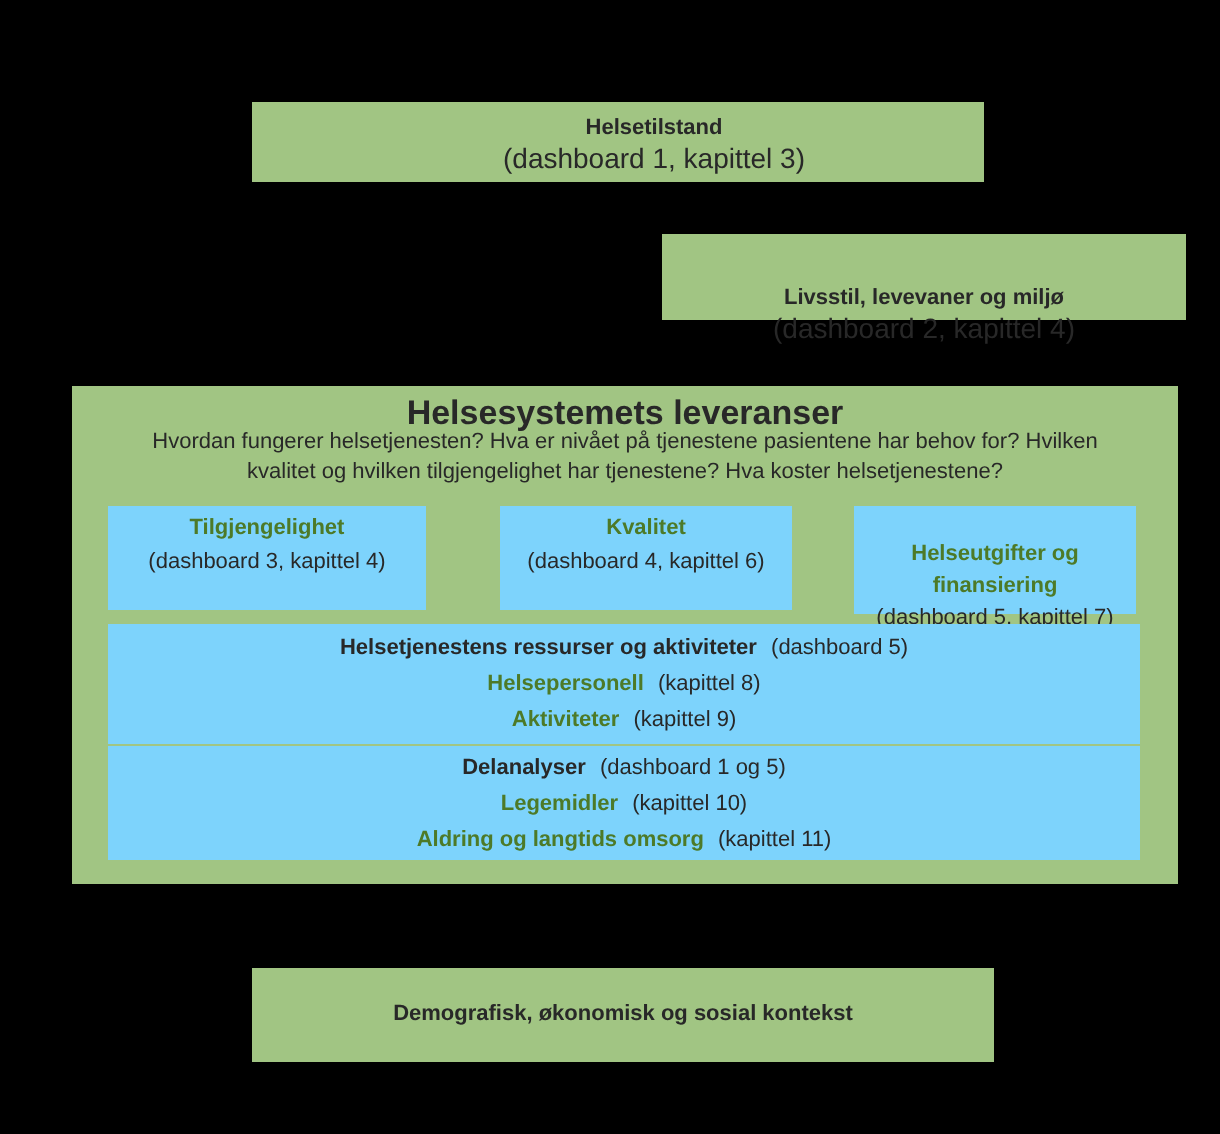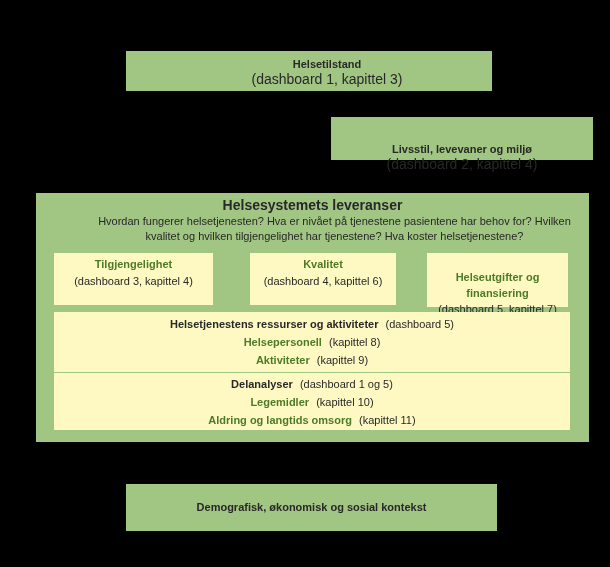--- a/index.html
+++ b/index.html
@@ -38,34 +38,33 @@
   #box-livsstil      { left: 331px; top: 117px; width: 262px; height: 43px; padding-top: 24px; }
   #box-kontekst      { left: 126px; top: 484px; width: 371px; height: 47px; }
   #box-kontekst .b-title { line-height: 47px; }
 
   
   #box-leveranser { left: 36px; top: 193px; width: 553px; height: 249px; }
   .big-title {
     position: absolute;
     left: 0; top: 4px; width: 100%;
     font-weight: bold;
-    font-size: 14px;
+    font-size: 17px;
     text-align: center;
   }
   .big-desc {
     position: absolute;
     left: 0; top: 21px; width: 100%;
     font-size: 11px;
     line-height: 14.5px;
     text-align: center;
-    padding-left: 22px;
   }
   .inner {
     position: absolute;
-    background: #fef9c3;
+    background: #7dd3fc;
     box-sizing: border-box;
     text-align: center;
     font-size: 11px;
   }
   .card { top: 60px; height: 52px; padding-top: 3px; line-height: 16.5px; }
   #card-tilgjengelighet { left: 18px;  width: 159px; }
   #card-kvalitet        { left: 214px; width: 146px; }
   #card-helseutgifter   { left: 391px; width: 141px; height: 54px; padding-top: 16px; line-height: 16px; }
   .card-title { font-weight: bold; color: #4D7A28; }
   .wide { left: 18px; width: 516px; }

